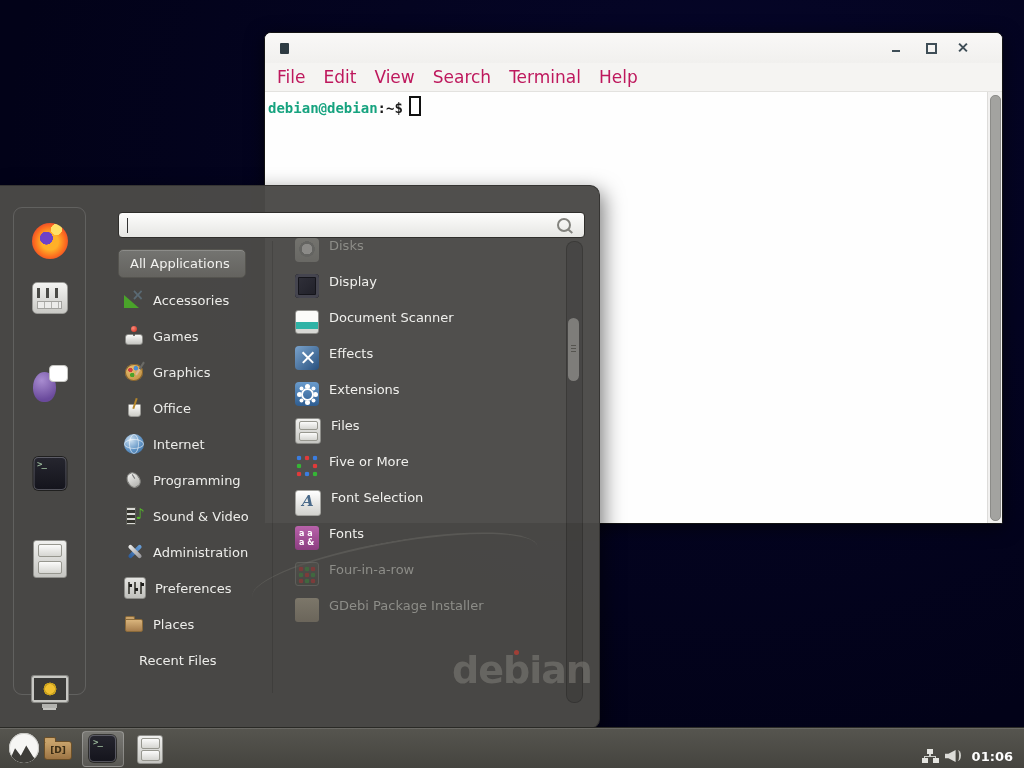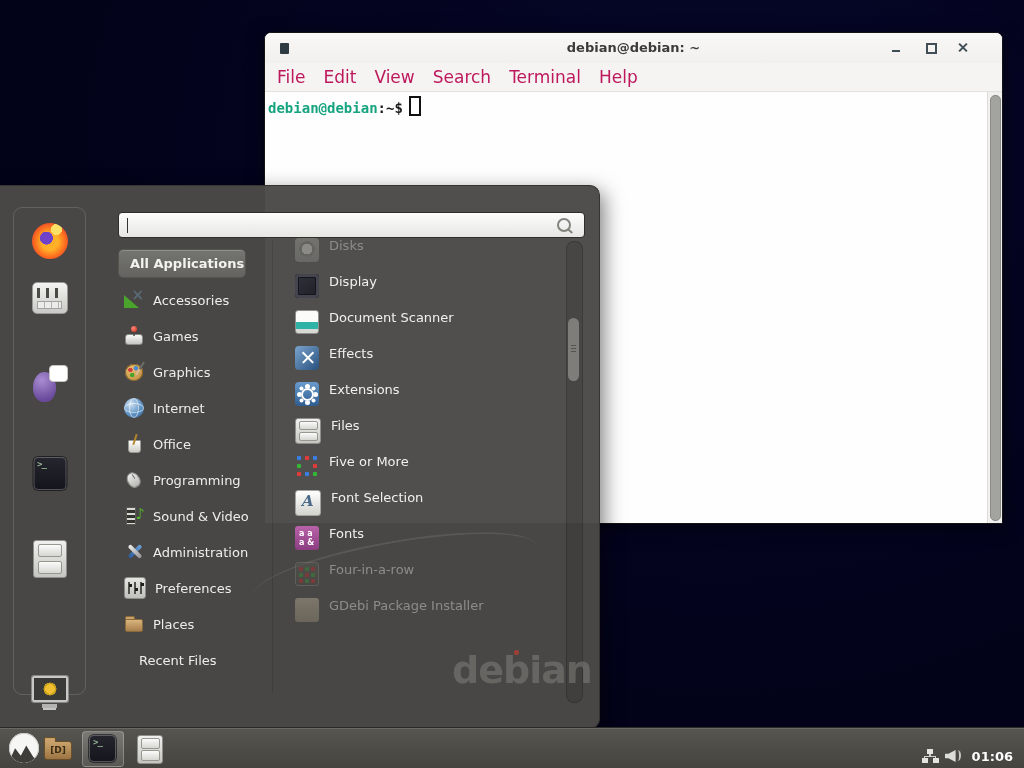--- a/index.html
+++ b/index.html
@@ -71,21 +71,21 @@
   .caret{position:absolute;left:8px;top:5px;width:1px;height:15px;background:#333;}
   .mag{position:absolute;right:13px;top:5px;width:10px;height:10px;
     border:2px solid #83837e;border-radius:50%;}
   .mag::after{content:"";position:absolute;bottom:-2px;right:-4px;width:6px;height:2px;
     background:#83837e;transform:rotate(40deg);}
 
   
   #all-apps-btn{position:absolute;left:118px;top:63px;width:128px;height:29px;
     background:linear-gradient(#747471,#64635f);border:1px solid #55544f;border-radius:5px;
     box-shadow:inset 0 1px 0 rgba(255,255,255,.18);display:flex;align-items:center;
-    font-size:13px;color:#f2f2ef;padding-left:11px;box-sizing:border-box;font-weight:bold;}
+    font-size:13px;color:#f2f2ef;padding-left:11px;box-sizing:border-box;}
   #cat-col{position:absolute;left:118px;top:96px;width:150px;}
   .cat-row{height:36px;display:flex;align-items:center;cursor:default;}
   .cicon{width:20px;height:20px;margin:0 9px 0 6px;position:relative;flex:none;}
   .clbl{font-size:13px;color:#ededea;white-space:nowrap;}
   .cat-noicon .clbl{margin-left:21px;}
 
   
   #col-sep{position:absolute;left:272px;top:55px;width:1px;height:452px;background:rgba(0,0,0,.12);}
   #app-col{position:absolute;left:282px;top:52px;width:278px;z-index:2;}
   .app-row{height:36px;display:flex;align-items:flex-start;padding-left:13px;cursor:default;}
@@ -277,21 +277,20 @@
     background:linear-gradient(#d9b47c,#a87f4e);border:1px solid #8a6a3a;border-radius:1px 2px 2px 2px;}
 </style>
 </head>
 <body>
 
 <div id="desktop"></div>
 
 <div id="terminal">
   <div id="term-titlebar">
     <span class="term-mini-icon"></span>
-    <div id="term-title">debian@debian: ~</div>
     <div class="win-btn" id="btn-min"></div>
     <div class="win-btn" id="btn-max"></div>
     <div class="win-btn" id="btn-close"></div>
   </div>
   <div id="term-menubar">
     <span class="tmenu-item">File</span>
     <span class="tmenu-item">Edit</span>
     <span class="tmenu-item">View</span>
     <span class="tmenu-item">Search</span>
     <span class="tmenu-item">Terminal</span>
@@ -335,26 +334,26 @@
       </div>
     <div class="cat-row">
       <span class="cicon gam-ic"></span>
       <span class="clbl">Games</span>
       </div>
     <div class="cat-row">
       <span class="cicon gfx-ic"></span>
       <span class="clbl">Graphics</span>
       </div>
     <div class="cat-row">
+      <span class="cicon off-ic"></span>
+      <span class="clbl">Office</span>
+      </div>
+    <div class="cat-row">
       <span class="cicon net-ic"></span>
       <span class="clbl">Internet</span>
-      </div>
-    <div class="cat-row">
-      <span class="cicon off-ic"></span>
-      <span class="clbl">Office</span>
       </div>
     <div class="cat-row">
       <span class="cicon prg-ic"></span>
       <span class="clbl">Programming</span>
       </div>
     <div class="cat-row">
       <span class="cicon sav-ic"></span>
       <span class="clbl">Sound &amp; Video</span>
       </div>
     <div class="cat-row">

